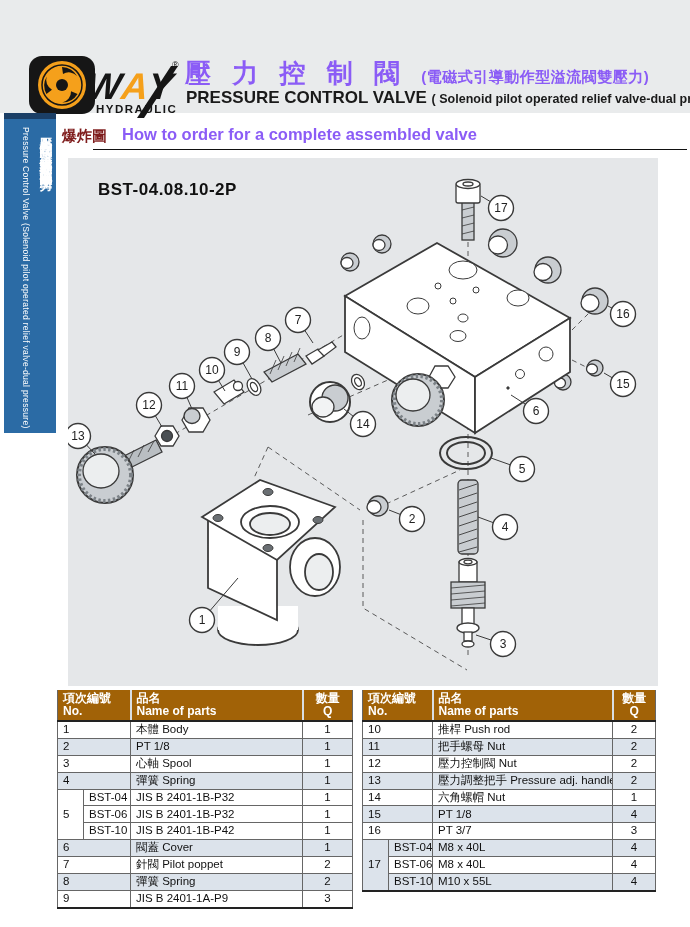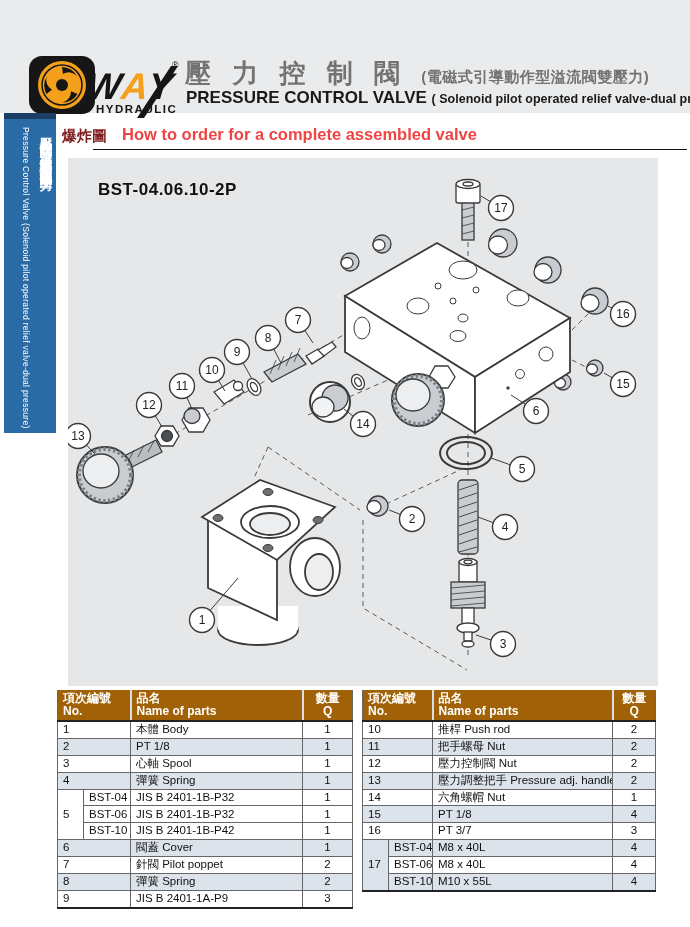--- a/index.html
+++ b/index.html
@@ -2,34 +2,34 @@
 <html><head>
 <meta charset="utf-8">
 <style>
   html,body{margin:0;padding:0;background:#fff;}
   body{width:690px;height:927px;position:relative;font-family:"Liberation Sans","DejaVu Sans",sans-serif;overflow:hidden;}
   .abs{position:absolute;}
 
   
   .top-band{left:0;top:0;width:690px;height:113px;background:#e9ebec;}
   .logo-svg{left:28px;top:54px;}
-  .title-zh{left:185px;top:56px;font-size:26px;font-weight:bold;color:#737373;letter-spacing:7px;white-space:nowrap;}
+  .title-zh{left:185px;top:56px;font-size:26px;font-weight:bold;color:#8b5cf6;letter-spacing:7px;white-space:nowrap;}
   .title-zh small{font-size:15px;letter-spacing:0.5px;font-weight:bold;}
   .title-en{left:186px;top:88px;font-size:17px;font-weight:bold;color:#1a1a1a;white-space:nowrap;}
   .title-en small{font-size:12.5px;font-weight:bold;}
 
   
   .sidebar{left:4px;top:113px;width:52px;height:320px;background:#2b6ba5;border-top:6px solid #1b3f66;box-sizing:border-box;}
   .sidebar-inner{display:flex;flex-direction:row;height:100%;padding-top:8px;box-sizing:border-box;}
   .side-en{writing-mode:vertical-rl;font-size:8.5px;color:#fff;width:24px;text-align:left;margin-left:3px;letter-spacing:0.3px;}
   .side-zh{writing-mode:vertical-rl;font-size:12.5px;font-weight:bold;color:#fff;width:23px;letter-spacing:2px;}
 
   
   .sec-zh{left:62px;top:127px;font-size:15px;font-weight:bold;color:#7f1d1d;}
-  .sec-en{left:122px;top:125px;font-size:16.5px;font-weight:bold;color:#ef4444;}
+  .sec-en{left:122px;top:125px;font-size:16.5px;font-weight:bold;color:#8b5cf6;}
   .sec-rule{left:93px;top:149px;width:594px;height:0;border-top:1.5px solid #111;}
 
   
   .diagram{left:68px;top:158px;width:590px;height:528px;background:#e5e7e9;}
   .model-label{left:30px;top:22px;font-size:17px;font-weight:bold;color:#111;letter-spacing:0.5px;}
   svg text.balloon-num{font-family:"Liberation Sans",sans-serif;font-size:12px;fill:#222;}
 
   
   .parts-table{border-collapse:collapse;table-layout:fixed;border-left:1px solid #666;border-right:1px solid #666;border-bottom:2px solid #222;font-size:11.5px;color:#111;}
   .parts-table th{background:#a16207;color:#fff;font-size:12px;font-weight:bold;text-align:left;padding:2px 5px;line-height:13px;border-left:2px solid #d9dee3;border-bottom:2.5px solid #222;}
@@ -75,21 +75,21 @@
     <div class="side-en">Pressure Control Valve (Solenoid pilot operated relief valve-dual pressure)</div>
     <div class="side-zh">壓力控制閥 電磁式引導動作型溢流閥雙壓力</div>
   </div>
 </div>
 
 <div class="abs sec-zh">爆炸圖</div>
 <div class="abs sec-en">How to order for a complete assembled valve</div>
 <div class="abs sec-rule"></div>
 
 <div class="abs diagram">
-  <div class="abs model-label">BST-04.06.10-2P</div>
+  <div class="abs model-label">BST-04.08.10-2P</div>
   <svg id="diagram-svg" width="590" height="528" viewBox="0 0 590 528">
 
     <g stroke="#5a5a5a" stroke-width="1" fill="none" stroke-dasharray="5 4">
       <path d="M37,317 L277,176"></path>
       <path d="M240,257 L345,211"></path>
       <path d="M400,84 L400,102"></path>
       <path d="M400,258 L400,500"></path>
       <path d="M318,346 L392,312"></path>
       <path d="M200,289 L292,352 M295,362 L295,450 L399,512 M200,289 L186,320"></path>
       <path d="M504,172 L527,149 M504,202 L522,211"></path>

